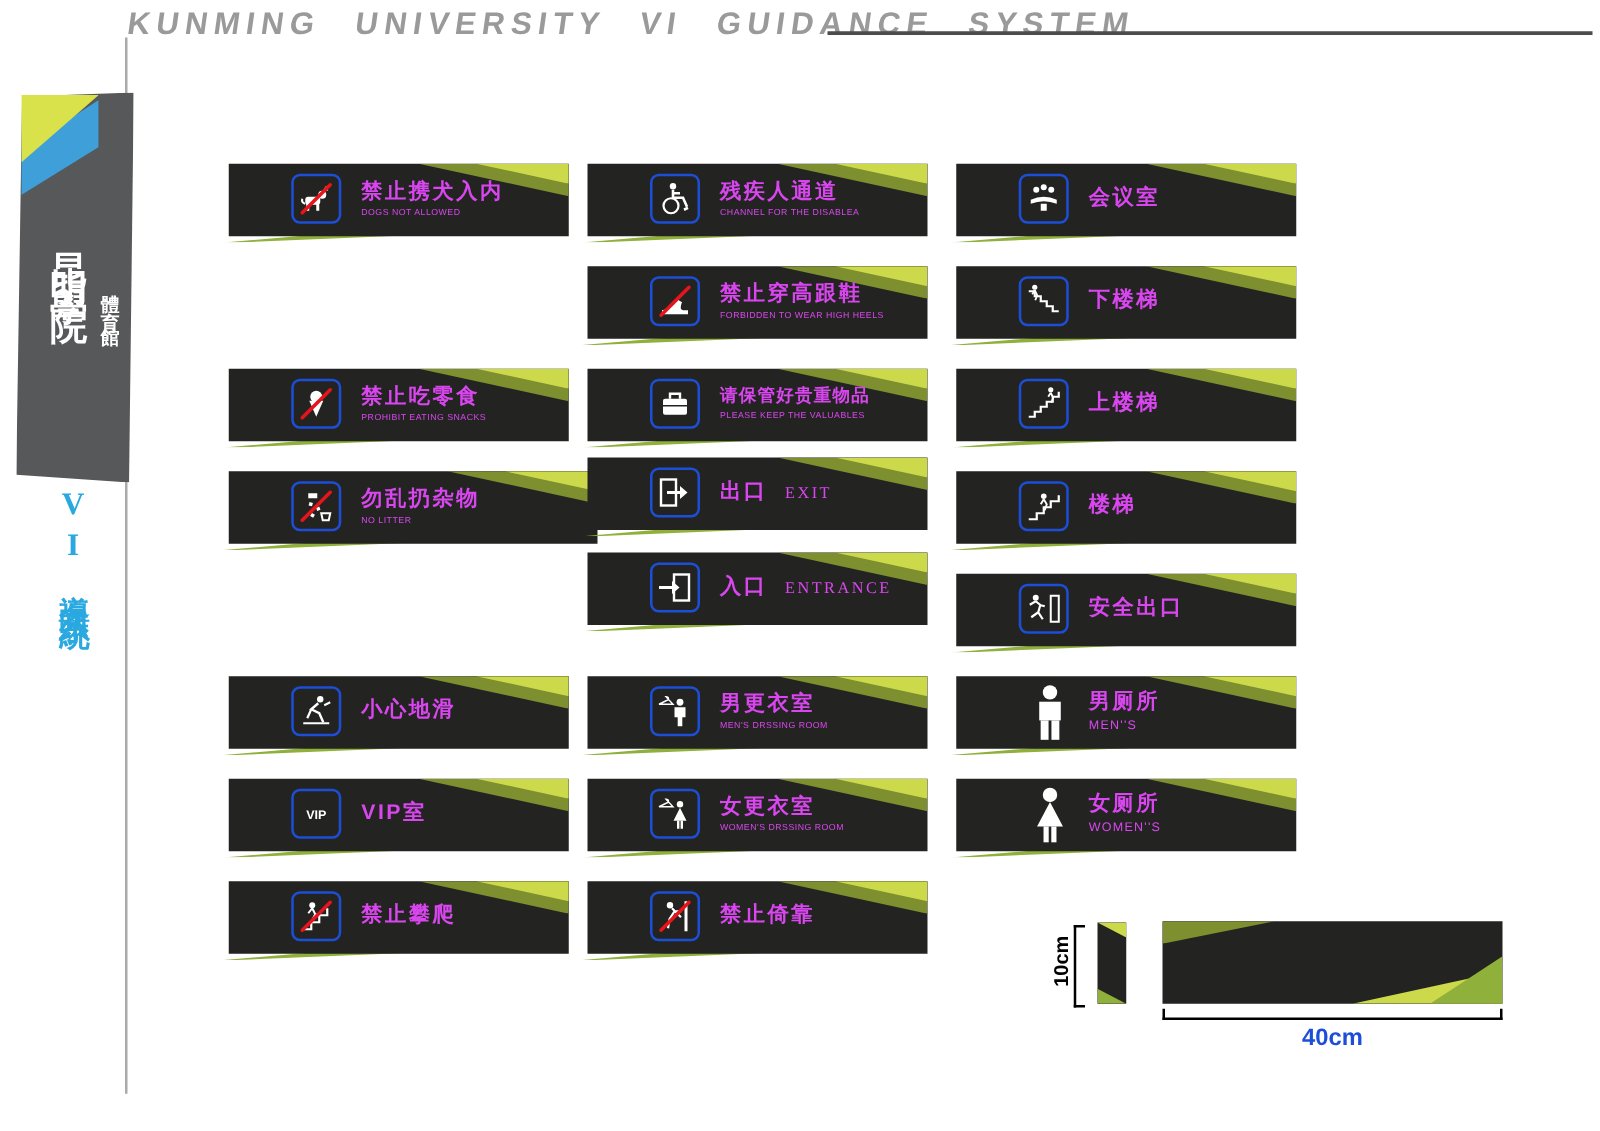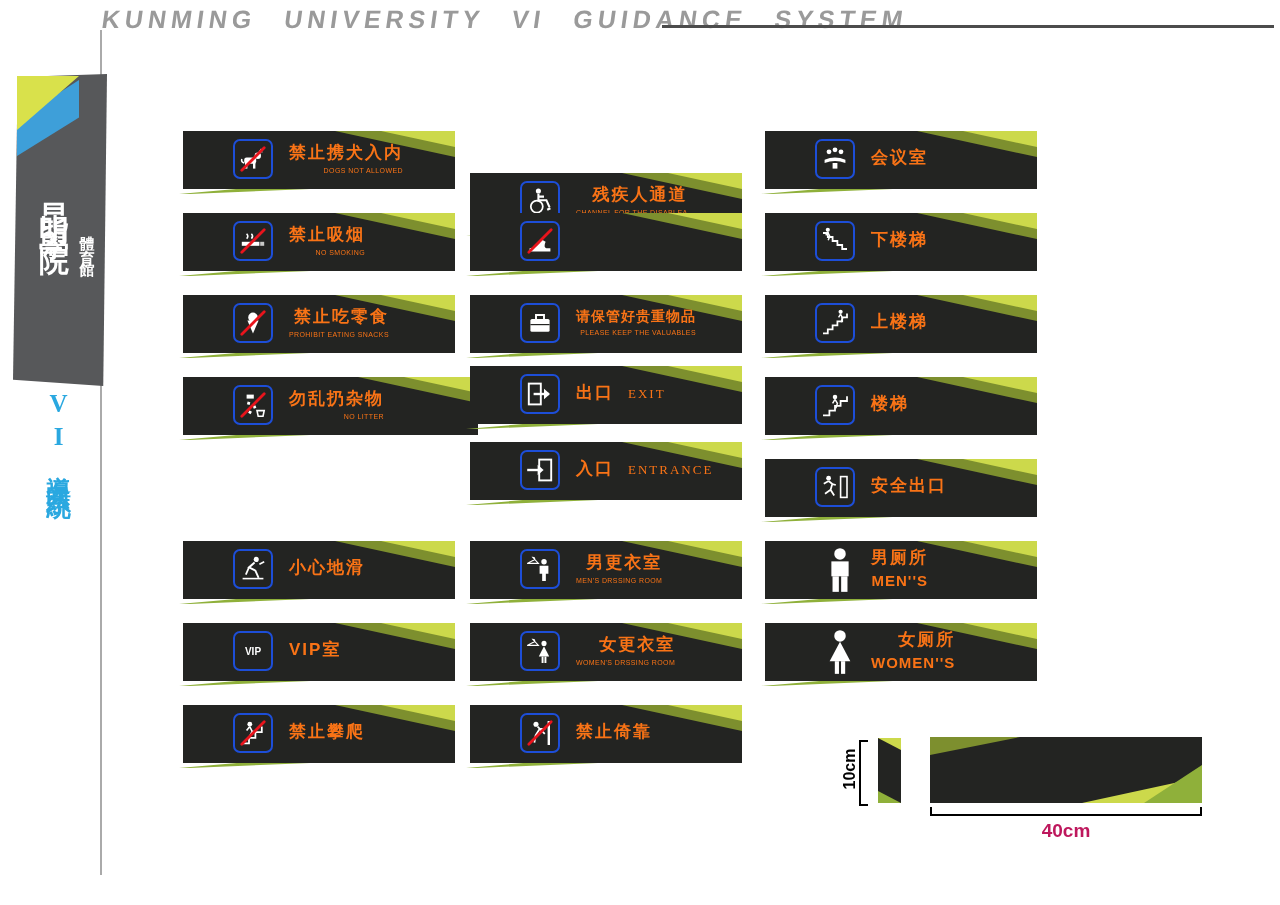--- a/index.html
+++ b/index.html
@@ -38,25 +38,25 @@
   .plate{position:absolute;left:0;top:0;right:0;bottom:5px;background:#232422;overflow:hidden;}
   .acc-tr-olive{position:absolute;top:0;right:0;width:120px;height:26px;background:#7d8f2e;
         clip-path:polygon(100% 0,100% 100%,0 0);}
   .acc-tr-light{position:absolute;top:0;right:0;width:74px;height:16px;background:#ccd94b;
         clip-path:polygon(100% 0,100% 100%,0 0);}
   .icon{position:absolute;left:50px;top:8px;width:40px;height:40px;border:2px solid #1d4ed8;
         border-radius:7px;box-sizing:border-box;padding:2px;}
   .icon.nobox{border:none;left:52px;top:5px;width:46px;height:48px;padding:0;}
   .icon svg{display:block;width:100%;height:100%;}
   .txt{position:absolute;left:106px;top:0;bottom:5px;display:flex;flex-direction:column;
-        justify-content:center;color:#f97316;text-align:right;}
+        justify-content:center;color:#d946ef;}
   .cn{font-size:17px;font-weight:bold;letter-spacing:2px;white-space:nowrap;}
   .cn.small{font-size:14px;letter-spacing:1px;}
   .en{font-size:7px;letter-spacing:.4px;margin-top:3px;white-space:nowrap;}
-  .en.big{font-size:15px;font-weight:bold;letter-spacing:1px;}
+  .en.big{font-size:10px;font-weight:normal;letter-spacing:1px;}
   .txt.inline{flex-direction:row;align-items:center;}
   .en-inline{font-size:13px;font-family:"Liberation Serif",serif;letter-spacing:2px;
         margin-left:14px;margin-top:2px;white-space:nowrap;}
 
   
   .spec-hlabel{position:absolute;left:820px;top:760px;width:60px;text-align:center;
         transform:rotate(-90deg);font-weight:bold;font-size:16px;color:#000;}
   .spec-hbracket{position:absolute;left:859px;top:740px;width:7px;height:62px;
         border-top:2px solid #000;border-bottom:2px solid #000;border-left:2px solid #000;}
   .spec-small-bar{position:absolute;left:878px;top:738px;width:23px;height:65px;background:#232422;}
@@ -67,21 +67,21 @@
   .spec-long-bar{position:absolute;left:930px;top:737px;width:272px;height:66px;background:#232422;overflow:hidden;}
   .slb-tl{position:absolute;top:0;left:0;width:90px;height:18px;background:#7d8f2e;
         clip-path:polygon(0 0,100% 0,0 100%);}
   .slb-br-light{position:absolute;bottom:0;right:0;width:120px;height:26px;background:#ccd94b;
         clip-path:polygon(100% 0,100% 100%,0 100%);}
   .slb-br-olive{position:absolute;bottom:0;right:0;width:58px;height:38px;background:#8fb03a;
         clip-path:polygon(100% 0,100% 100%,0 100%);}
   .spec-wbracket{position:absolute;left:930px;top:807px;width:272px;height:9px;box-sizing:border-box;
         border-left:2px solid #000;border-right:2px solid #000;border-bottom:2px solid #000;}
   .spec-wlabel{position:absolute;left:930px;top:820px;width:272px;text-align:center;
-        font-weight:bold;font-size:19px;color:#be185d;}
+        font-weight:bold;font-size:19px;color:#1d4ed8;}
 </style>
 </head>
 <body>
 
 <div class="page">
 
   <div class="header-title">KUNMING UNIVERSITY  VI GUIDANCE SYSTEM</div>
   <div class="header-rule"></div>
   <div class="vguide"></div>
 
@@ -110,39 +110,20 @@
               <rect x="20" y="25" width="3" height="7" fill="#fff"></rect>
               <line x1="34" y1="6" x2="6" y2="34" stroke="#e8141c" stroke-width="3.5" stroke-linecap="round"></line>
             </svg>
           </div>
           <div class="txt">
             <div class="cn">禁止携犬入内</div>
             <div class="en">DOGS NOT ALLOWED</div>
           </div>
         </div>
       </div>
-      <div class="sign" style="left: 183px; top: 213px;">
-        <div class="acc-bl"></div>
-        <div class="plate">
-          <div class="acc-tr-olive"></div>
-          <div class="acc-tr-light"></div>
-          <div class="icon">
-            <svg viewBox="0 0 40 40" width="100%" height="100%">
-              <rect x="6" y="21" width="22" height="5" fill="#fff"></rect>
-              <rect x="29" y="21" width="5" height="5" fill="#fff" opacity=".75"></rect>
-              <path d="M12 17 q3 -3 0 -6 M18 17 q3 -3 0 -6" stroke="#fff" stroke-width="2" fill="none"></path>
-              <line x1="34" y1="6" x2="6" y2="34" stroke="#e8141c" stroke-width="3.5" stroke-linecap="round"></line>
-            </svg>
-          </div>
-          <div class="txt">
-            <div class="cn">禁止吸烟</div>
-            <div class="en">NO SMOKING</div>
-          </div>
-        </div>
-      </div>
       <div class="sign" style="left: 183px; top: 295px;">
         <div class="acc-bl"></div>
         <div class="plate">
           <div class="acc-tr-olive"></div>
           <div class="acc-tr-light"></div>
           <div class="icon">
             <svg viewBox="0 0 40 40" width="100%" height="100%">
               <circle cx="20" cy="13" r="6" fill="#fff"></circle>
               <path d="M13 17 h14 l-7 16 z" fill="#fff"></path>
               <line x1="34" y1="6" x2="6" y2="34" stroke="#e8141c" stroke-width="3.5" stroke-linecap="round"></line>
@@ -220,21 +201,21 @@
               <circle cx="16" cy="9" r="3" fill="#fff"></circle>
               <path d="M16 12 l3 6 -3 6 M16 12 l-4 5 M19 18 l5 1" stroke="#fff" stroke-width="2" fill="none"></path>
               <line x1="34" y1="6" x2="6" y2="34" stroke="#e8141c" stroke-width="3.5" stroke-linecap="round"></line>
             </svg>
           </div>
           <div class="txt">
             <div class="cn">禁止攀爬</div>
           </div>
         </div>
       </div>
-      <div class="sign" style="left: 470px; top: 131px; margin-top: 42px;">
+      <div class="sign" style="left: 470px; top: 131px;">
         <div class="acc-bl"></div>
         <div class="plate">
           <div class="acc-tr-olive"></div>
           <div class="acc-tr-light"></div>
           <div class="icon">
             <svg viewBox="0 0 40 40" width="100%" height="100%">
               <circle cx="16" cy="27" r="7.5" fill="none" stroke="#fff" stroke-width="2.2"></circle>
               <circle cx="18" cy="7.5" r="3.2" fill="#fff"></circle>
               <path d="M18 11 v8 h10 l4 9 M18 14.5 h7" stroke="#fff" stroke-width="2.6" fill="none"></path>
               <path d="M29 31 l4 -2" stroke="#fff" stroke-width="2.6"></path>
@@ -249,20 +230,24 @@
       <div class="sign" style="left: 470px; top: 213px;">
         <div class="acc-bl"></div>
         <div class="plate">
           <div class="acc-tr-olive"></div>
           <div class="acc-tr-light"></div>
           <div class="icon">
             <svg viewBox="0 0 40 40" width="100%" height="100%">
               <path d="M7 29 q11 -1 15 -11 l5 3 q-3 7 1 8 h5 v4 h-26 z" fill="#fff"></path>
               <line x1="34" y1="6" x2="6" y2="34" stroke="#e8141c" stroke-width="3.5" stroke-linecap="round"></line>
             </svg>
+          </div>
+          <div class="txt">
+            <div class="cn">禁止穿高跟鞋</div>
+            <div class="en">FORBIDDEN TO WEAR HIGH HEELS</div>
           </div>
         </div>
       </div>
       <div class="sign" style="left: 470px; top: 295px;">
         <div class="acc-bl"></div>
         <div class="plate">
           <div class="acc-tr-olive"></div>
           <div class="acc-tr-light"></div>
           <div class="icon">
             <svg viewBox="0 0 40 40" width="100%" height="100%">

